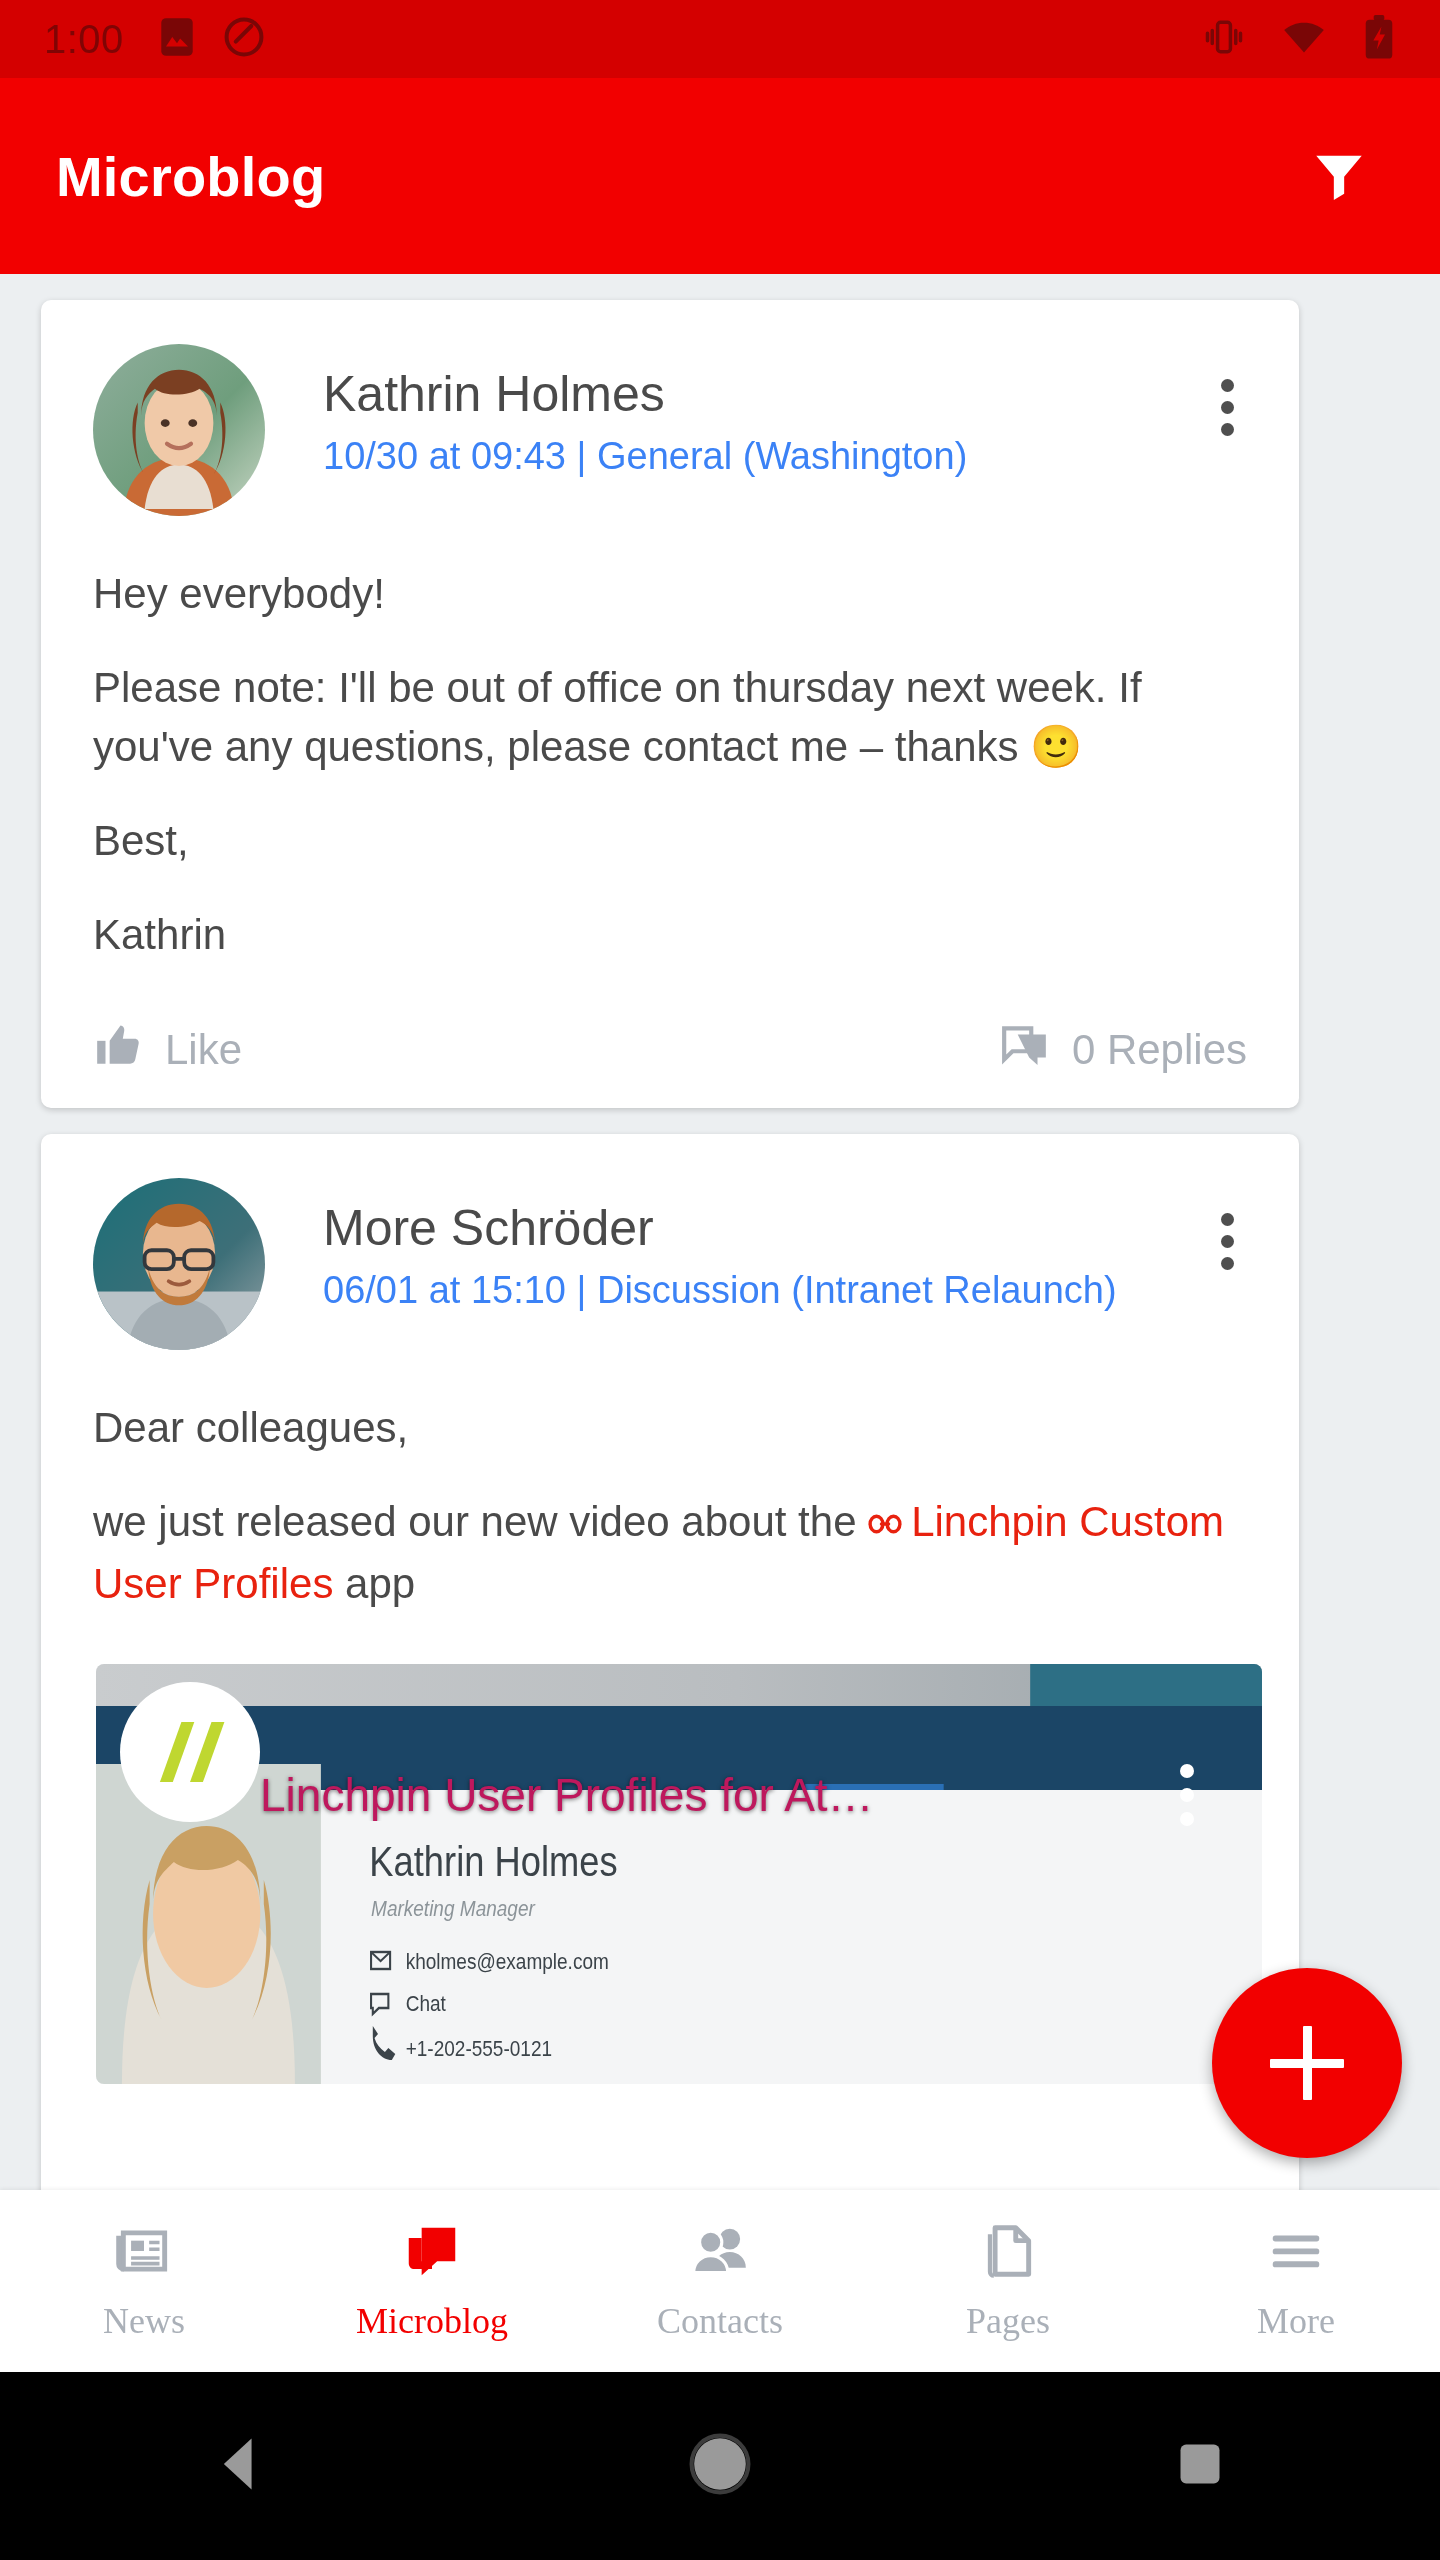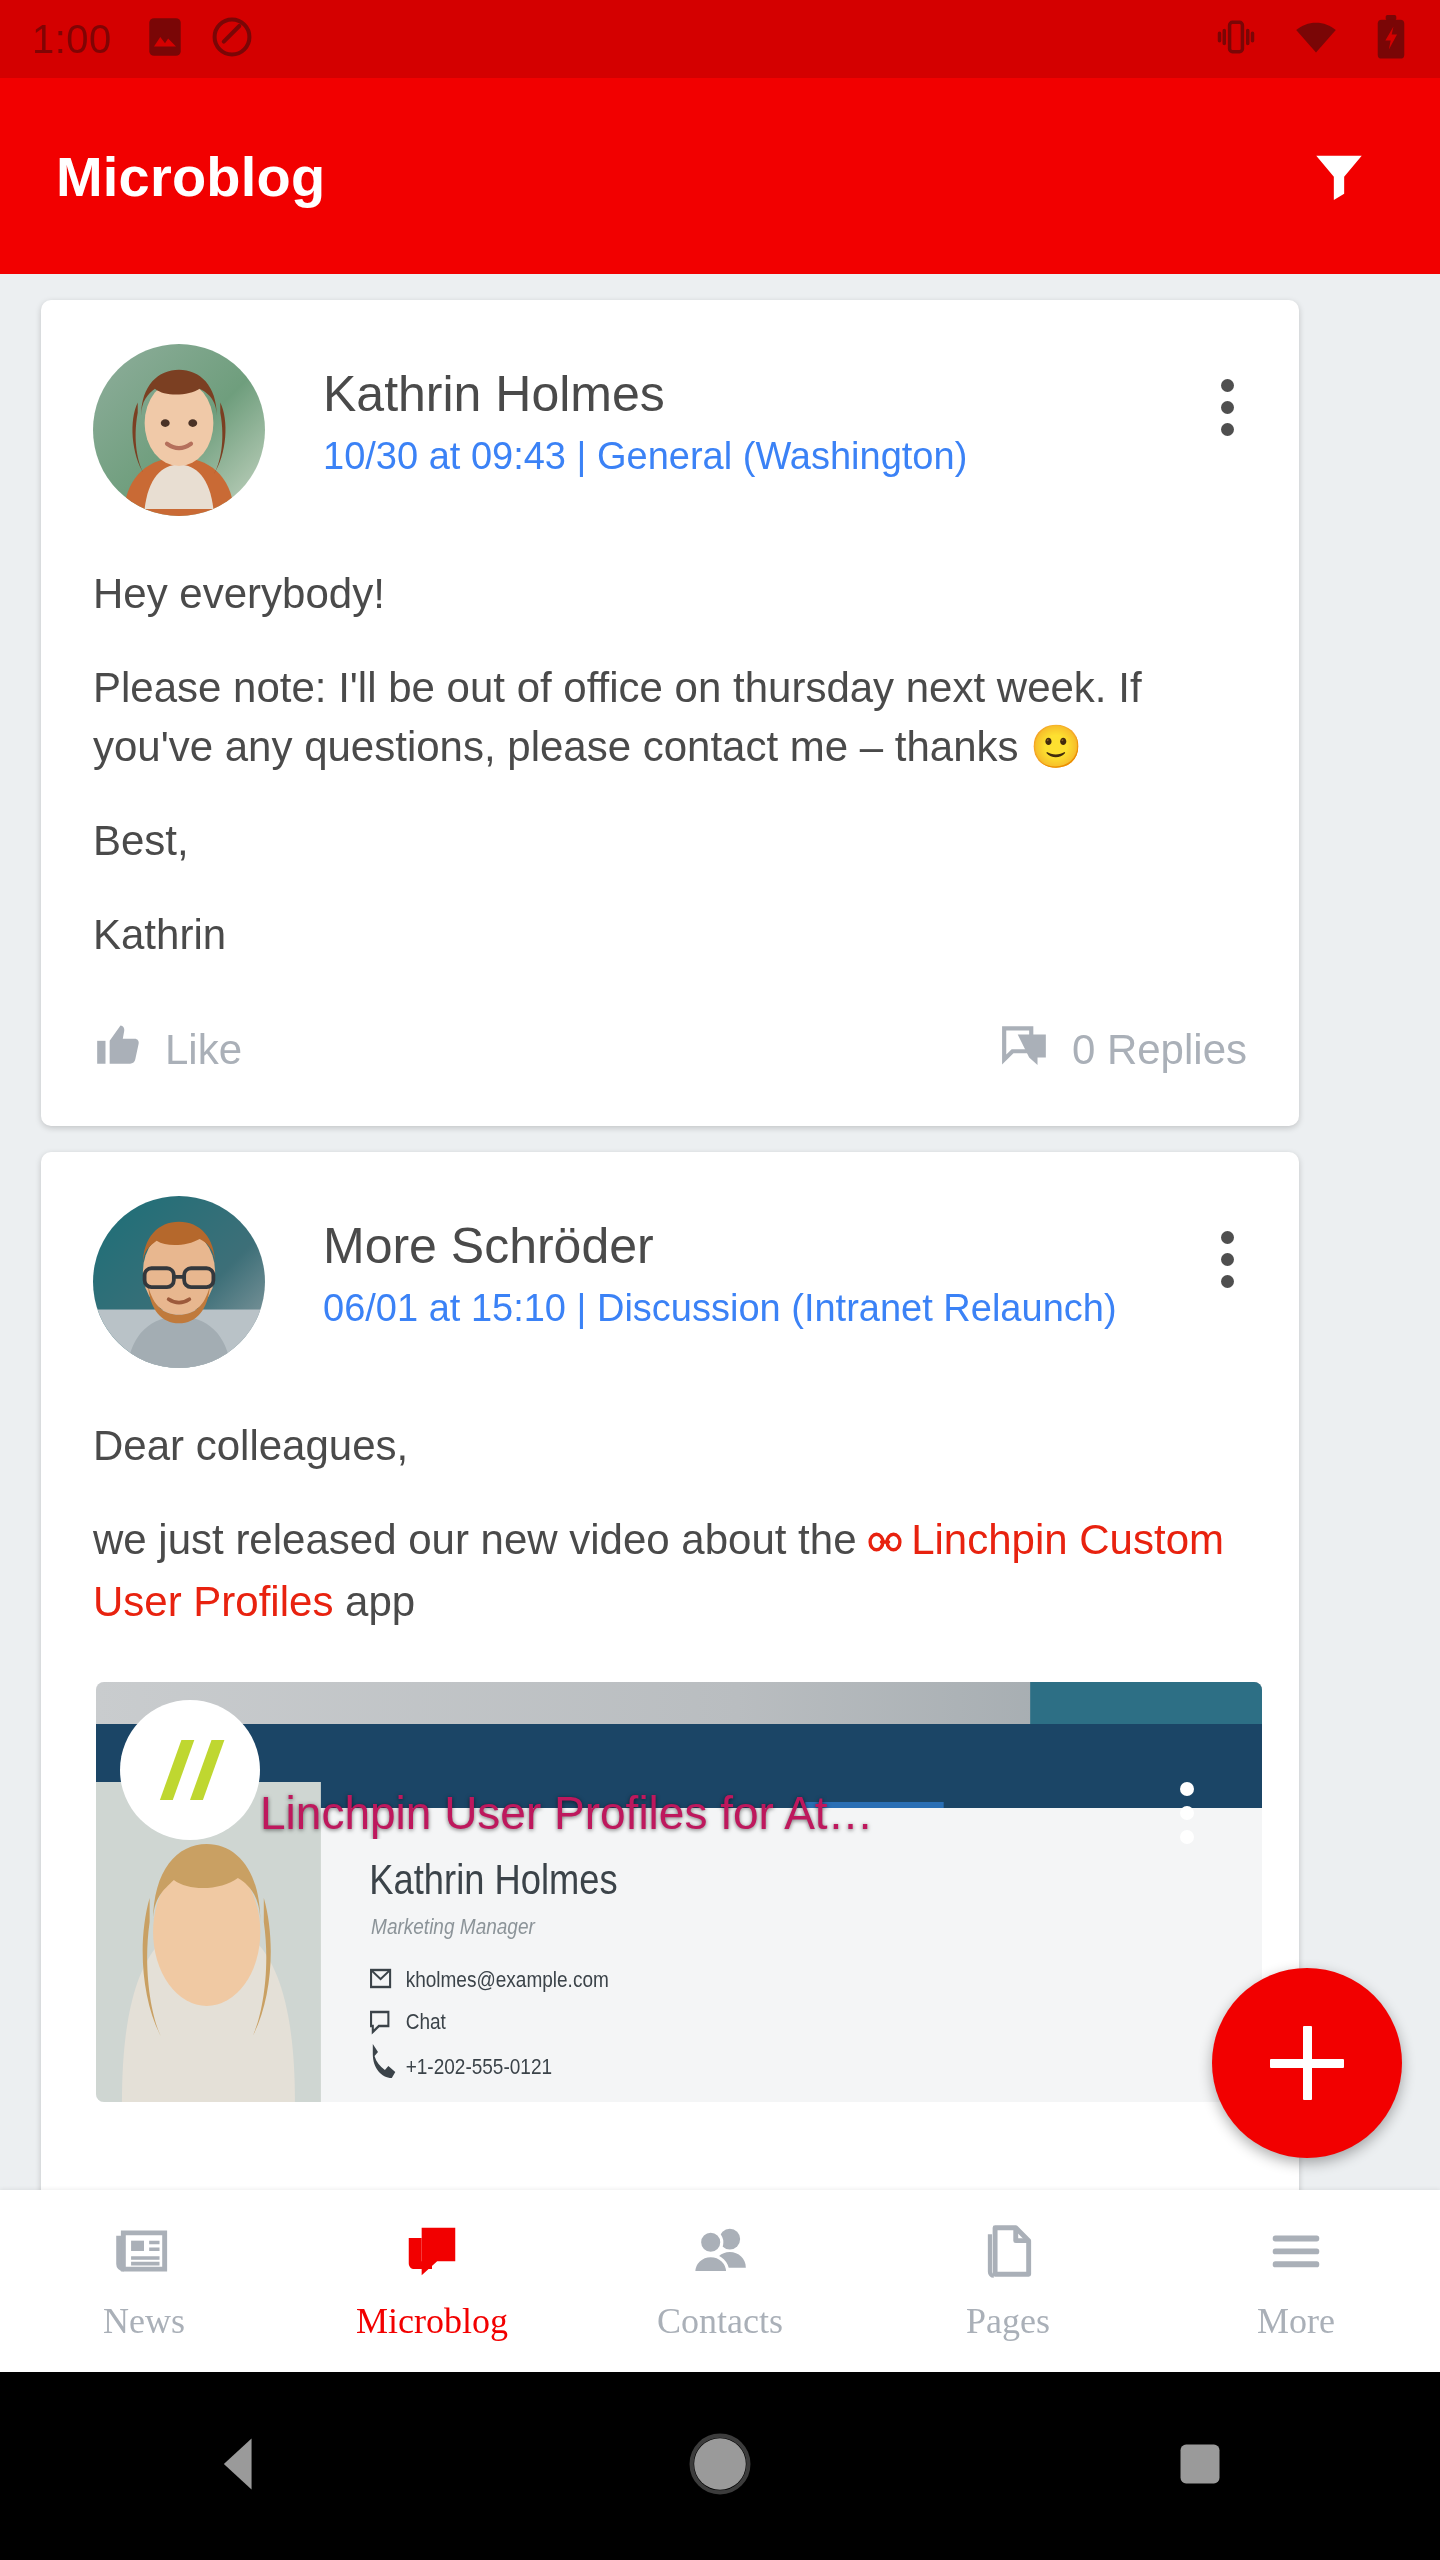--- a/index.html
+++ b/index.html
@@ -7,21 +7,21 @@
     width:1440px; height:2560px;
     font-family:"Liberation Sans", sans-serif;
     background:#eceff1; overflow:hidden;
   }
   #root { position:relative; width:1440px; height:2560px; }
 
   
   .statusbar {
     position:absolute; top:0; left:0; width:1440px; height:78px;
     background:#d40000; color:#7a0606;
-    display:flex; align-items:center; padding:0 32px;
+    display:flex; align-items:center; padding:0 44px;
   }
   .sb-time { font-size:40px; font-weight:400; letter-spacing:.5px; color:#800404;}
   .sb-left-icons { display:flex; align-items:center; gap:26px; margin-left:34px; }
   .sb-right { margin-left:auto; display:flex; align-items:center; gap:34px; }
   .sb-ico { display:block; }
 
   
   .appbar {
     position:absolute; top:78px; left:0; width:1440px; height:196px;
     background:#f20000; display:flex; align-items:center; padding:0 56px;
@@ -63,21 +63,21 @@
   .para {
     font-size:42px; color:#4a4a4a; line-height:1.42;
     margin-top:34px; word-wrap:break-word;
   }
   .para.first { margin-top:48px; }
   .link { color:#e8220f; }
   .link-icon { display:inline-block; vertical-align:-3px; margin-right:9px; }
 
   .actions {
     display:flex; align-items:center; justify-content:space-between;
-    padding:56px 52px 46px 52px;
+    padding:56px 52px 28px 52px;
     text-align:center;
   }
   .action { display:flex; align-items:center; gap:22px; color:#aab0b8; font-size:42px; }
 
   .thumb {
     position:relative; margin:50px 37px 0 55px;
     border-radius:8px; overflow:hidden; height:420px;
   }
   .thumb-inner { position:absolute; inset:0; }
   .thumb-title {

